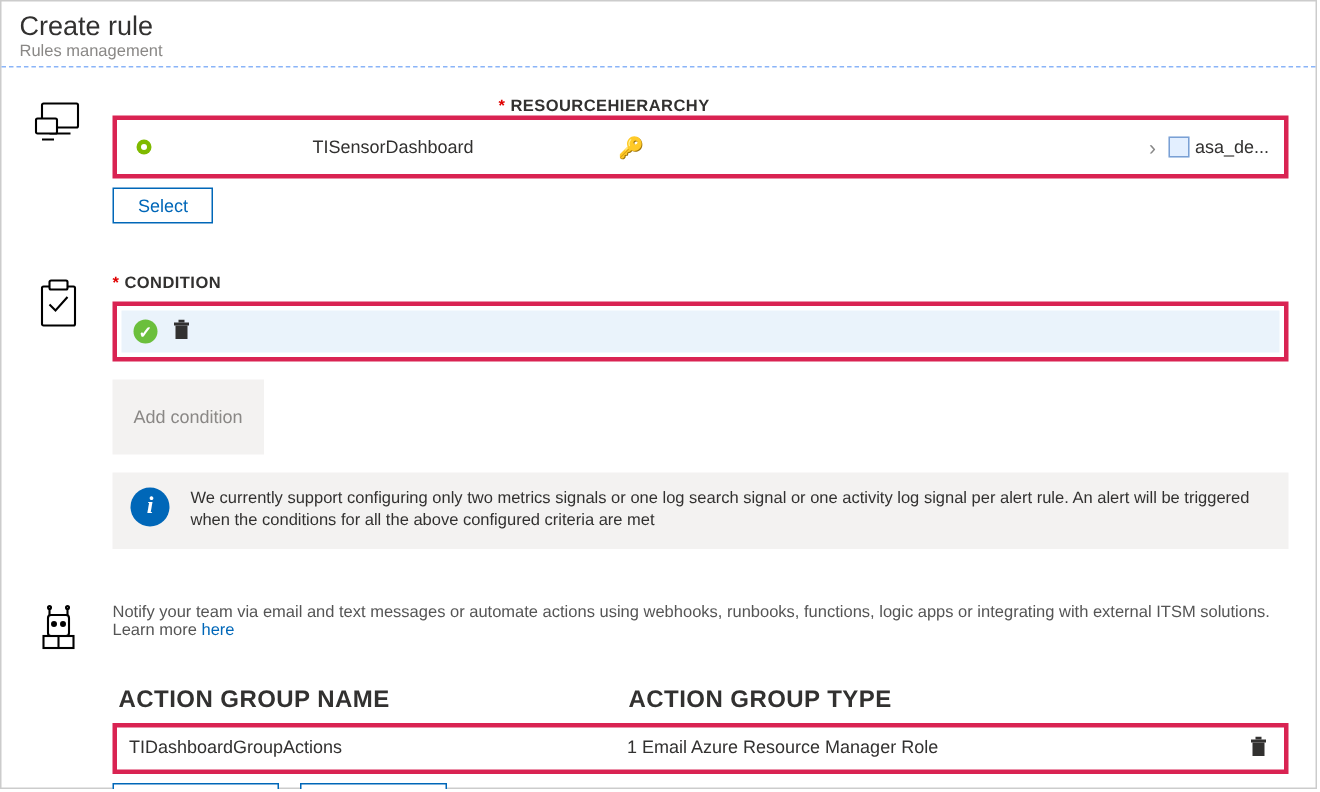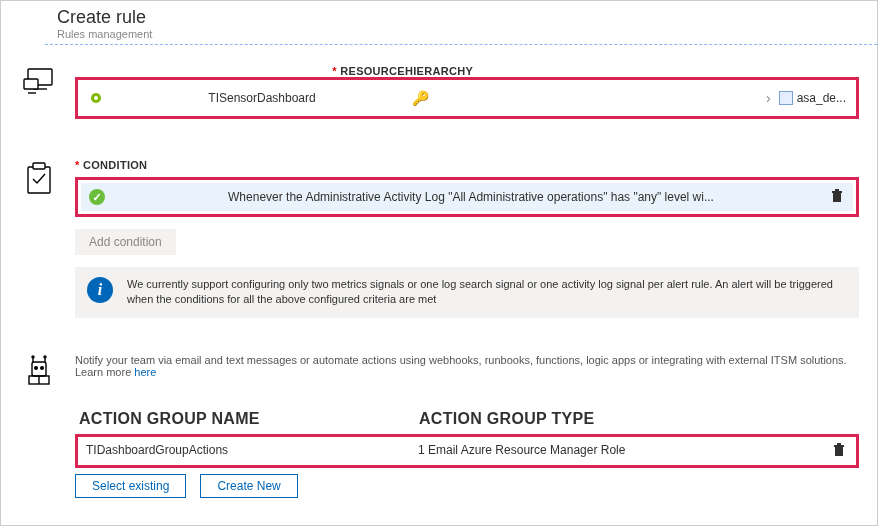--- a/index.html
+++ b/index.html
@@ -13,21 +13,20 @@
   }
   .panel {
     border: 1px solid #ccc;
     width: 878px;
     height: 526px;
     position: relative;
   }
   .header {
     padding: 6px 12px 4px 12px;
     border-bottom: 1px dashed #8ab4f8;
-    margin-left: 44px;
   }
   .header h1 {
     font-size: 18px;
     font-weight: 400;
     margin: 0;
   }
   .header .sub {
     font-size: 11px;
     color: #8a8886;
   }
@@ -111,21 +110,21 @@
     margin-right:8px; color:#fff; font-size:11px; font-weight:bold;
   }
   .cond-text { flex:1; font-size:12px; }
   .trash {
     width:16px; height:16px; cursor:pointer;
     color:#323130;
   }
   .add-cond {
     display:inline-block;
     background:#f3f2f1;
-    padding:6px 14px;
+    padding:18px 14px;
     color:#8a8886;
     font-size:12px;
     margin-top:6px;
   }
   .info-bar {
     display:flex;
     background:#f3f2f1;
     padding:10px 12px;
     margin-top:12px;
     align-items:flex-start;
@@ -191,37 +190,39 @@
                 </svg>
             </span>
             <span style="flex:0 0 300px;">TISensorDashboard</span>
             <span class="key-icon">🔑</span>
             <span style="flex:1"></span>
             <span class="chev">›</span>
             <span class="asa-icon"></span>
             <span>asa_de...</span>
           </div>
         </div>
+        <div class="btn-group">
+          <button class="btn">Select</button>
+        </div>
       </div>
     </div>
 
     <div class="section">
       <div class="section-icon">
         <svg class="outline-icon" width="30" height="34" viewBox="0 0 30 34">
           <rect x="4" y="6" width="22" height="26" rx="1"></rect>
           <rect x="9" y="2" width="12" height="6" rx="1" fill="#fff"></rect>
           <polyline points="9,18 13,22 21,13"></polyline>
         </svg>
       </div>
       <div class="section-body">
         <div class="section-label req">CONDITION</div>
         <div class="highlight-box" style="padding:3px;">
           <div class="cond-row">
             <span class="check-icon">✓</span>
-            <span class="cond-text">Whenever the Administrative Activity Log "All Administrative operations" has "any" level wi...</span>
             <span class="trash">
               <svg width="14" height="14" viewBox="0 0 14 14" fill="#323130">
                   <rect x="3" y="4" width="8" height="9"></rect>
                   <rect x="2" y="2" width="10" height="2"></rect>
                   <rect x="5" y="0" width="4" height="2"></rect>
                 </svg>
             </span>
           </div>
         </div>
         <div class="add-cond">Add condition</div>

